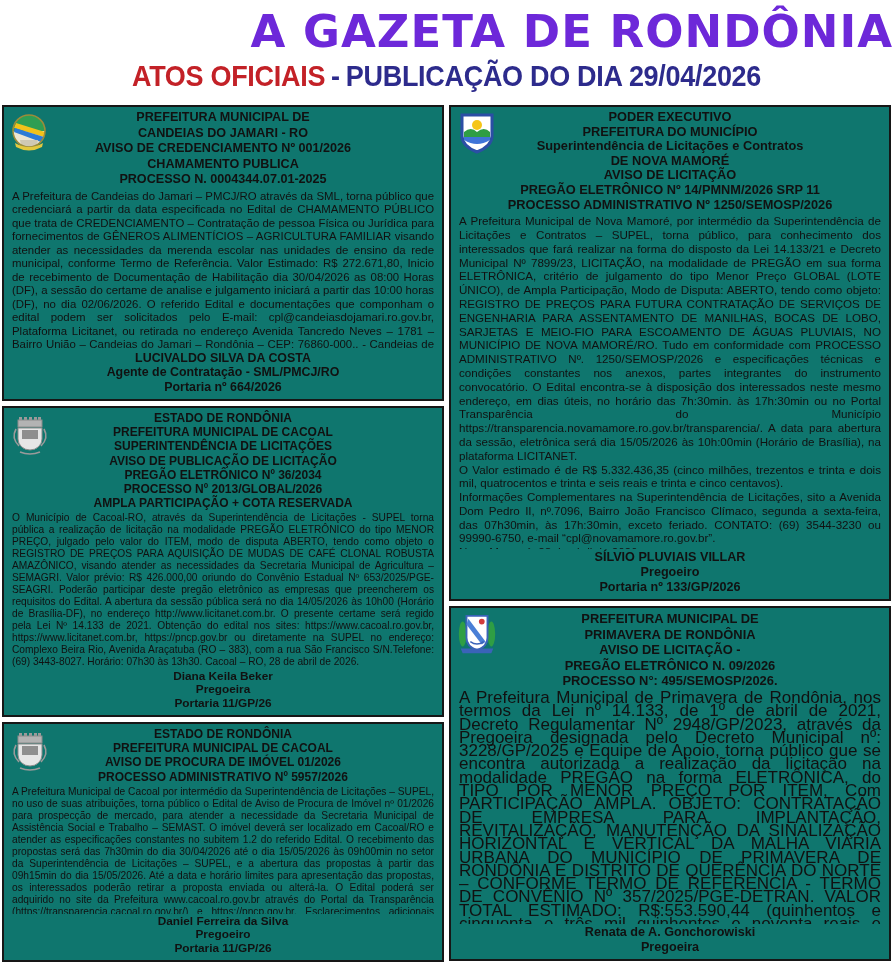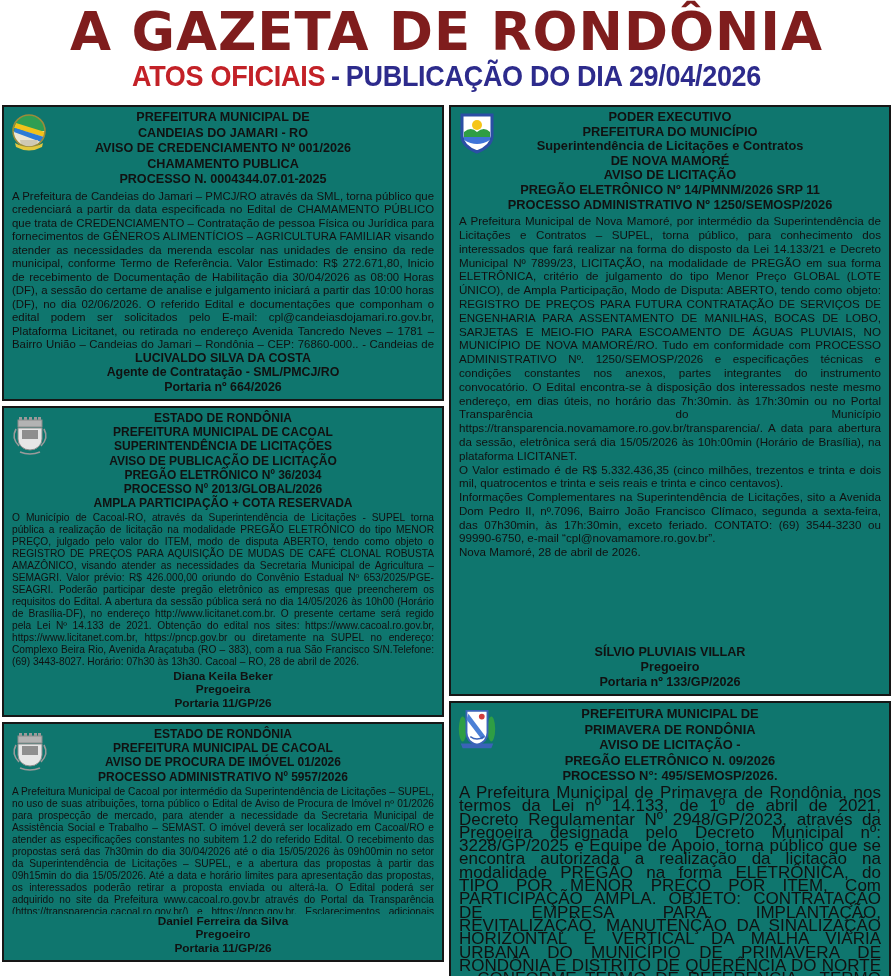--- a/index.html
+++ b/index.html
@@ -1,26 +1,26 @@
 <!DOCTYPE html>
 <html><head>
 <meta charset="utf-8">
 <style>
   html,body{margin:0;padding:0}
   body{width:893px;height:976px;overflow:hidden;background:#fff;font-family:"Liberation Sans",sans-serif;color:#111}
   .mast{padding-top:6px}
-  .mast-title{font-family:"DejaVu Sans",sans-serif;font-weight:900;font-size:53px;line-height:52px;letter-spacing:1px;color:#7f1d1d;text-align:center}
+  .mast-title{font-family:"DejaVu Sans",sans-serif;font-weight:900;font-size:45px;line-height:52px;letter-spacing:1px;color:#6d28d9;text-align:right}
   .mast-sub{text-align:center;font-weight:bold;font-size:27px;line-height:33px;letter-spacing:-0.3px;margin-top:1px;margin-bottom:13px;transform:scaleY(1.08);transform-origin:top center}
   .mast-sub .red{color:#c32127}
   .mast-sub .navy{color:#2d2b8c}
   .mast-sub .sep{color:#2d2b8c;padding:0 6px}
   .cols{display:flex;gap:5px;padding:0 2px;align-items:flex-start}
   .col{flex:1;min-width:0}
   .notice{position:relative;border:2px solid #161616;margin-bottom:5px;background:#0f766e;display:flex;flex-direction:column;overflow:hidden;box-sizing:border-box}
-  .h296{height:296px}.h311{height:311px}.h240{height:240px}.h496{height:591px}.h355{height:355px}
+  .h296{height:296px}.h311{height:311px}.h240{height:240px}.h496{height:496px}.h355{height:355px}
   .crest{position:absolute;left:6px;top:5px;width:40px;height:44px}
   .crest svg{width:100%;height:100%}
   .nhead{flex:none;font-weight:bold;text-align:center;padding:3px 8px 1px}
   .nbody{flex:1 1 auto;overflow:hidden;text-align:justify;padding:1px 8px 0}
   .nbody p{margin:0}
   .nsig{flex:none;font-weight:bold;text-align:center;padding:1px 8px 4px}
   .n0 .nhead{font-size:12.6px;line-height:15.6px}
   .n0 .nbody{font-size:11.4px;line-height:13.5px}
   .n0 .nsig{font-size:12.4px;line-height:14.8px}
   .n1 .nhead{font-size:12px;line-height:14.2px}

